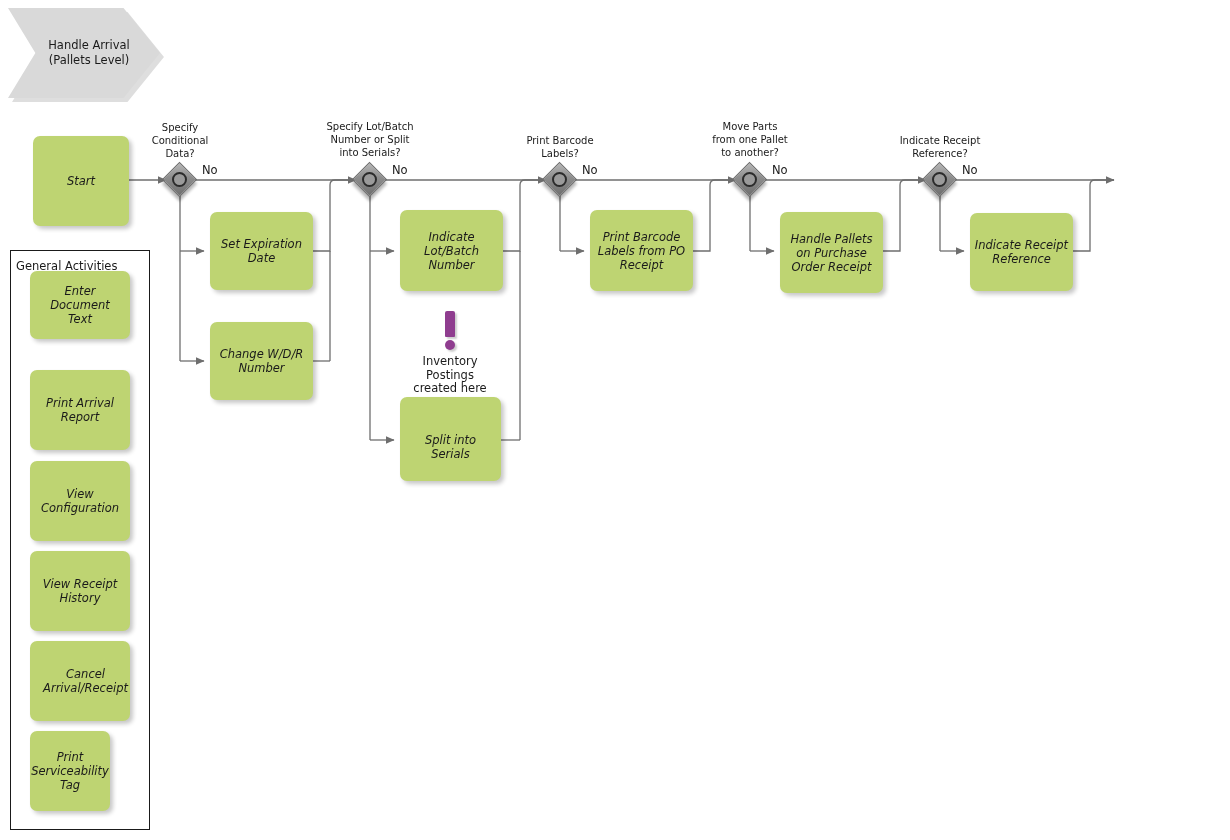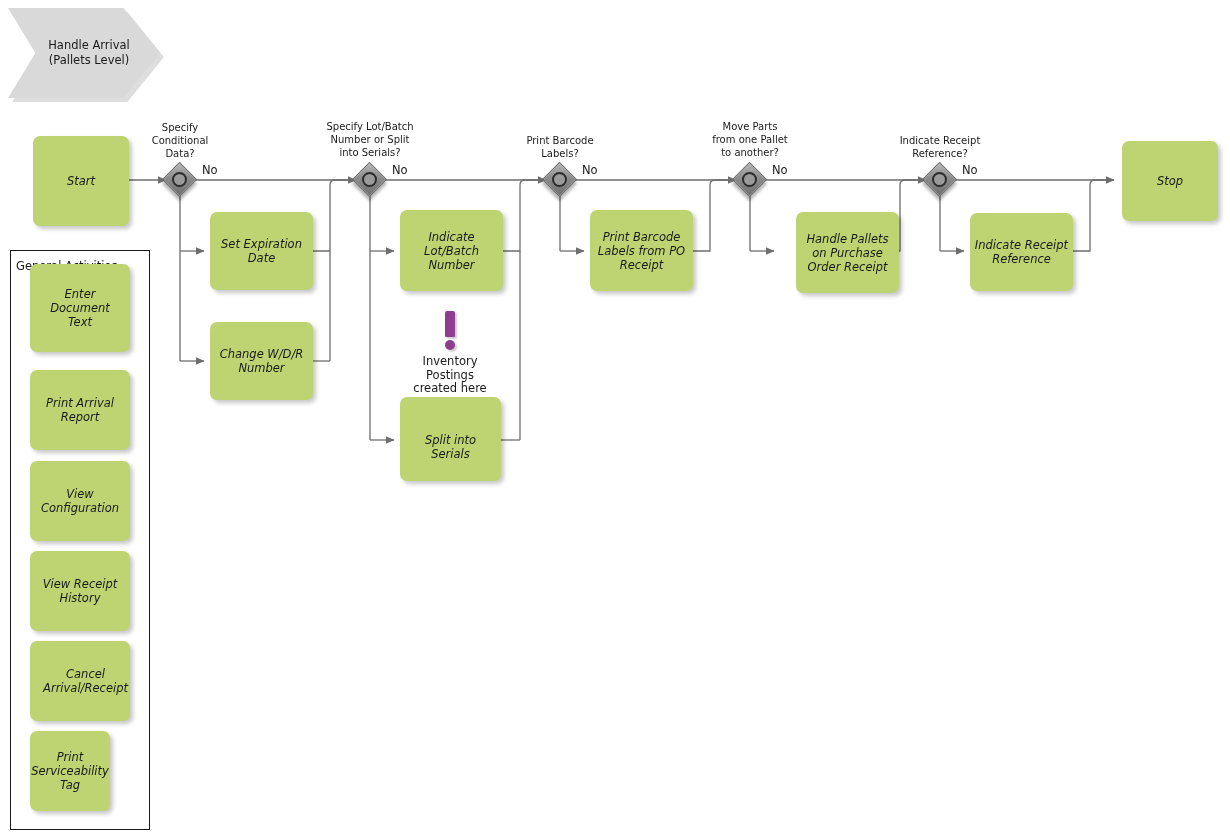--- a/index.html
+++ b/index.html
@@ -251,23 +251,20 @@
     <div class="label">
       <span>Handle Arrival</span>
       <span>(Pallets Level)</span>
     </div>
   </div>
 
   <div class="act" style="left:33px; top:136px; width:96px; height:90px;">
     <span>Start</span>
   </div>
 
-  <div class="act" style="left:1122px; top:141px; width:96px; height:80px;">
-    <span>Stop</span>
-  </div>
 
   <div class="gw-label" style="left:130px; top:121px; width:100px;">Specify
 Conditional
 Data?</div>
   <div class="gw" style="left:164px; top:164px;">
     <div class="dia"></div>
     <div class="ring"></div>
   </div>
   <div class="no-label" style="left:202px; top:163px;">No</div>
 
@@ -324,21 +321,21 @@
 
   <div class="gw-label" style="left:680px; top:120px; width:140px;">Move Parts
 from one Pallet
 to another?</div>
   <div class="gw" style="left:734px; top:164px;">
     <div class="dia"></div>
     <div class="ring"></div>
   </div>
   <div class="no-label" style="left:772px; top:163px;">No</div>
 
-  <div class="act" style="left:780px; top:212px; width:103px; height:81px;margin-left:16px;">
+  <div class="act" style="left:780px; top:212px; width:103px; height:81px;">
     <span style="white-space:pre-line;">Handle Pallets
 on Purchase
 Order Receipt</span>
   </div>
 
   <div class="gw-label" style="left:870px; top:134px; width:140px;">Indicate Receipt
 Reference?</div>
   <div class="gw" style="left:924px; top:164px;">
     <div class="dia"></div>
     <div class="ring"></div>
@@ -346,21 +343,21 @@
   <div class="no-label" style="left:962px; top:163px;">No</div>
 
   <div class="act" style="left:970px; top:213px; width:103px; height:78px;">
     <span style="white-space:pre-line;">Indicate Receipt
 Reference</span>
   </div>
 
   <div class="panel"></div>
   <div class="panel-title">General Activities</div>
 
-  <div class="act" style="left:30px; top:264px; width:100px; height:88px;">
+  <div class="act" style="left:30px; top:271px; width:100px; height:68px;">
     <span style="white-space:pre-line;">Enter Document
 Text</span>
   </div>
   <div class="act" style="left:30px; top:370px; width:100px; height:80px;">
     <span style="white-space:pre-line;">Print Arrival
 Report</span>
   </div>
   <div class="act" style="left:30px; top:461px; width:100px; height:80px;">
     <span style="white-space:pre-line;">View
 Configuration</span>

